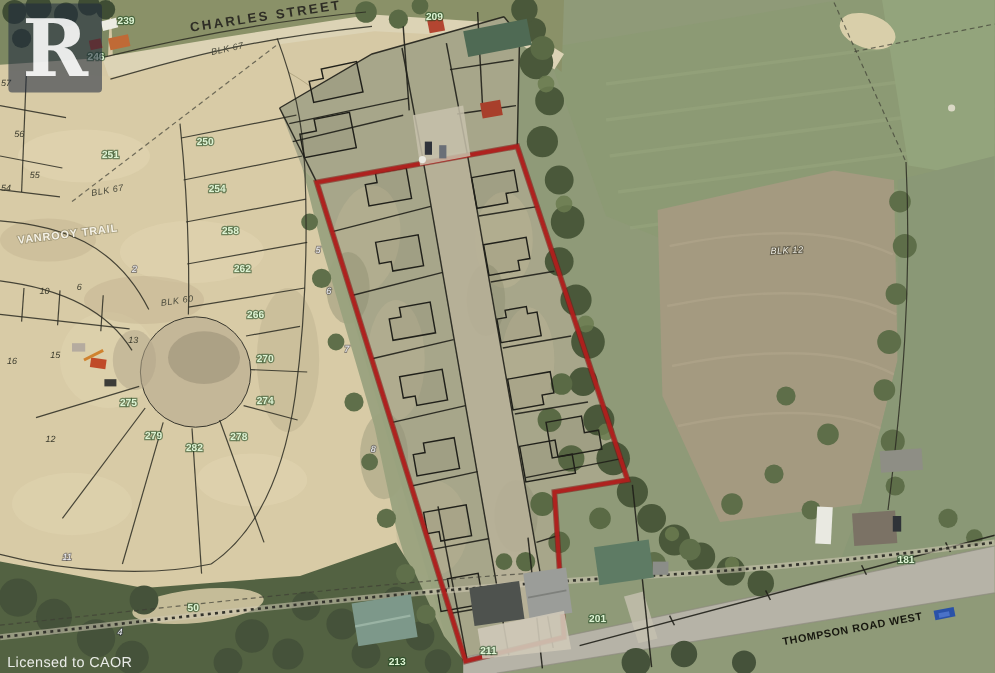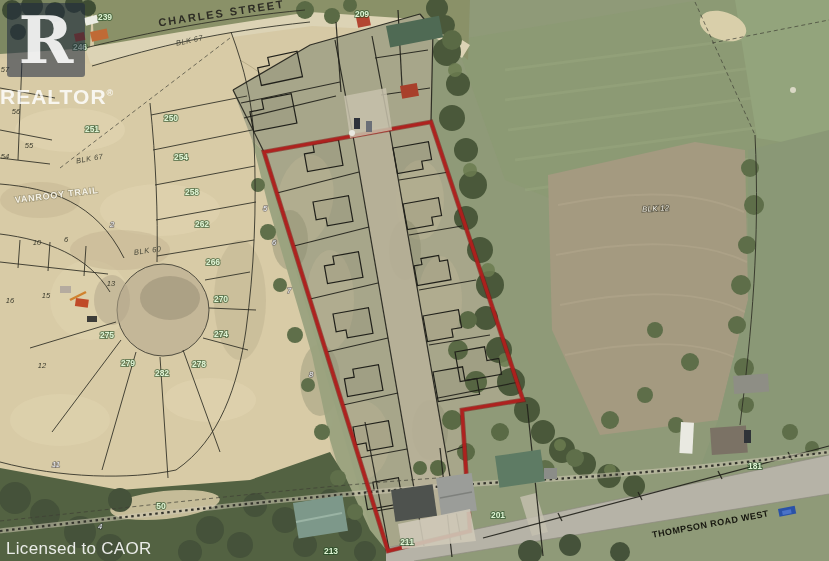--- a/index.html
+++ b/index.html
@@ -38,21 +38,21 @@
   .lbl-thompson-road-west{fill:#17170f;font-size:9px;letter-spacing:.5px;}
   
   .watermark{position:absolute;left:7px;top:3px;pointer-events:none;}
   .wm-box{width:78px;height:74px;background:rgba(30,40,62,.55);border-radius:3px;
           display:flex;align-items:center;justify-content:center;}
   .wm-box span{font-family:"DejaVu Serif",serif;font-weight:bold;font-size:66px;
                line-height:1;color:rgba(255,255,255,.88);}
   .wm-text{margin-top:8px;margin-left:-7px;font-size:21px;font-weight:bold;
            color:rgba(255,255,255,.82);letter-spacing:1px;white-space:nowrap;}
   .wm-text sup{font-size:9px;vertical-align:super;}
-  .license{position:absolute;left:6px;bottom:2px;font-size:17px;
+  .license{position:absolute;left:6px;bottom:2px;font-size:12px;
            color:rgba(255,255,255,.88);letter-spacing:.3px;}
 </style>
 </head>
 <body>
 
 <div class="stage">
 <svg width="829" height="561" viewBox="0 0 829 561">
 
   <g>
     <rect class="sand-base" width="829" height="561"></rect>
@@ -399,17 +399,16 @@
         <text class="lbl-blk lbl-blk-67-west" transform="translate(90,161) rotate(-10)" text-anchor="middle">BLK 67</text>
         <text class="lbl-blk lbl-blk-60" transform="translate(148,253) rotate(-8)" text-anchor="middle">BLK 60</text>
         <text class="lbl-blk lbl-blk-12" transform="translate(656,211) rotate(-3)" text-anchor="middle">BLK 12</text>
       </g>
 </svg>
 
 <div class="watermark">
   <div class="wm-box">
     <span>R</span>
   </div>
-  <div class="wm-text"><span>REALTOR</span><sup>®</sup></div>
 </div>
 
 <div class="license">Licensed to CAOR</div>
 </div>
 
 </body></html>

